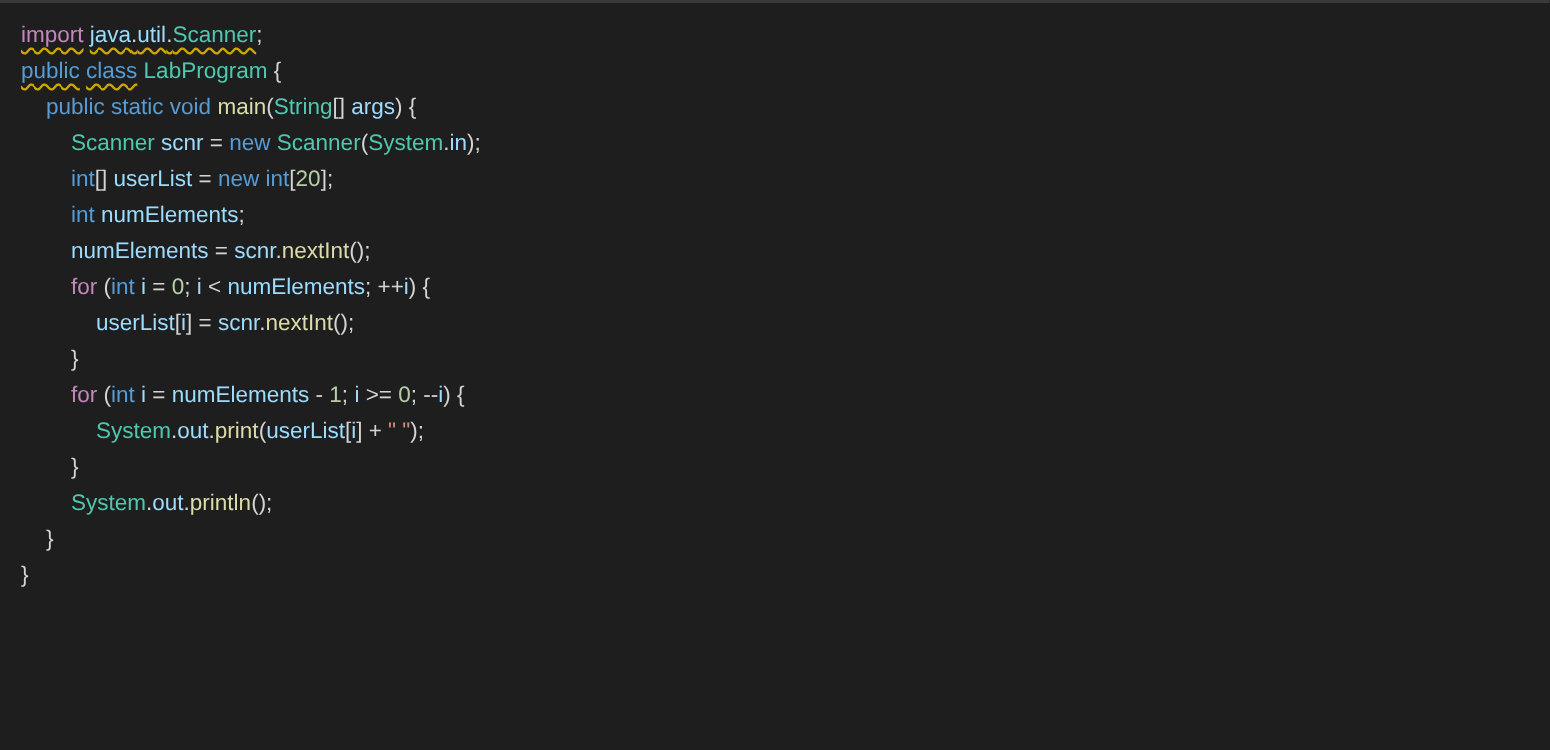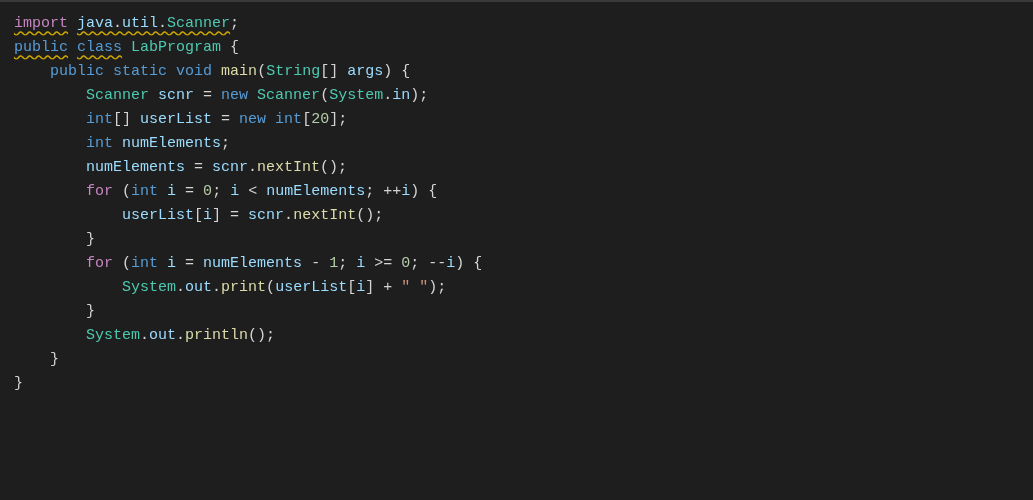--- a/index.html
+++ b/index.html
@@ -13,21 +13,21 @@
       font-size: 15px;
       line-height: 1.6;
       color: #d4d4d4;
       padding: 10px 14px;
       width: 1033px;
       height: 500px;
       overflow: hidden;
       border-top: 2px solid #3a3a3a;
     }
     pre {
-      font-family: Liberation Mono, monospace;
+      font-family: Liberation Sans, sans-serif;
       white-space: pre;
     }
     .tk-keyword { color: #c586c0; }
     .tk-keyword2 { color: #569cd6; }
     .tk-class { color: #4ec9b0; }
     .tk-method { color: #dcdcaa; }
     .tk-var { color: #9cdcfe; }
     .tk-num { color: #b5cea8; }
     .tk-str { color: #ce9178; }
     .tk-punc { color: #d4d4d4; }

